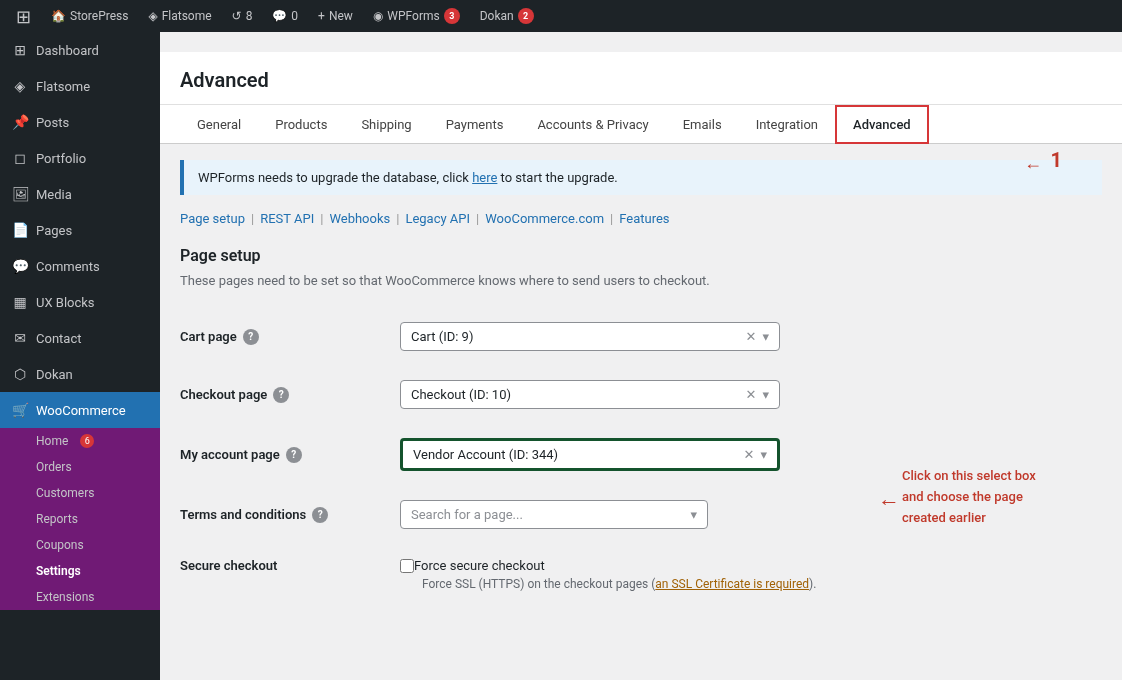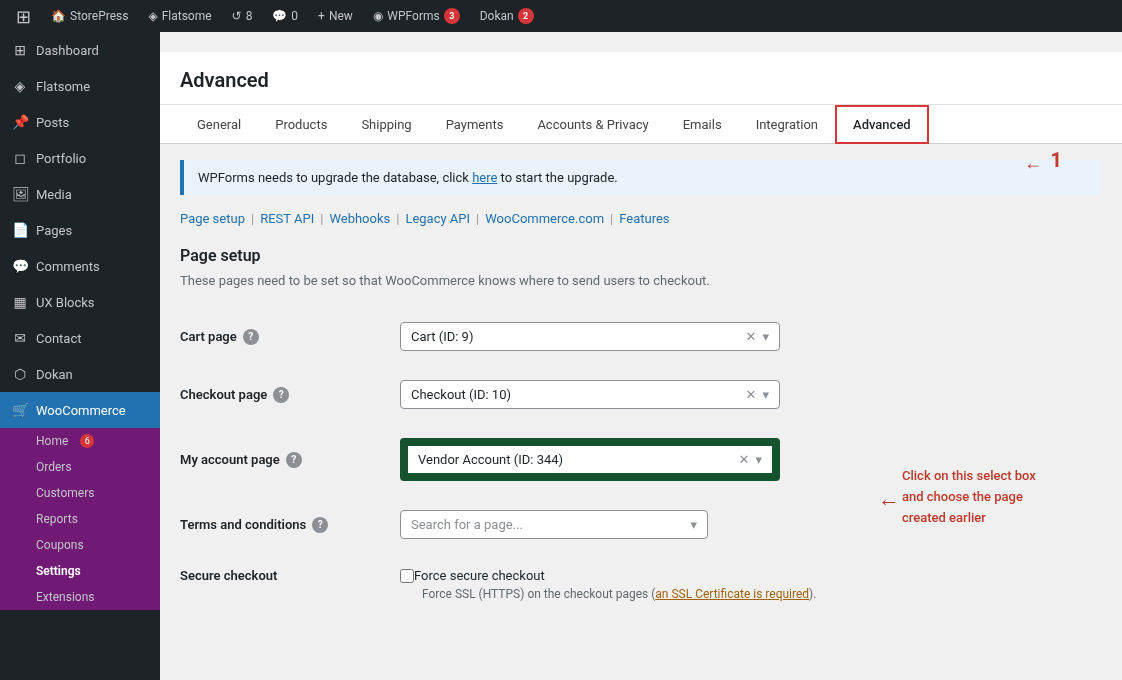--- a/index.html
+++ b/index.html
@@ -216,21 +216,21 @@
       padding: 6px 10px;
       font-size: 13px;
       color: #1d2327;
       display: flex;
       align-items: center;
       justify-content: space-between;
       cursor: pointer;
       width: 380px;
     }
     .select-box.highlighted {
-      border: 8px solid #14532d;
+      border: 3px solid #14532d;
       justify-content: flex-end;
     }
     .select-box .select-value { flex: 1; }
     .select-box .select-actions {
       display: flex;
       align-items: center;
       gap: 6px;
       color: #8c8f94;
     }
     .select-box .select-actions span { cursor: pointer; }

